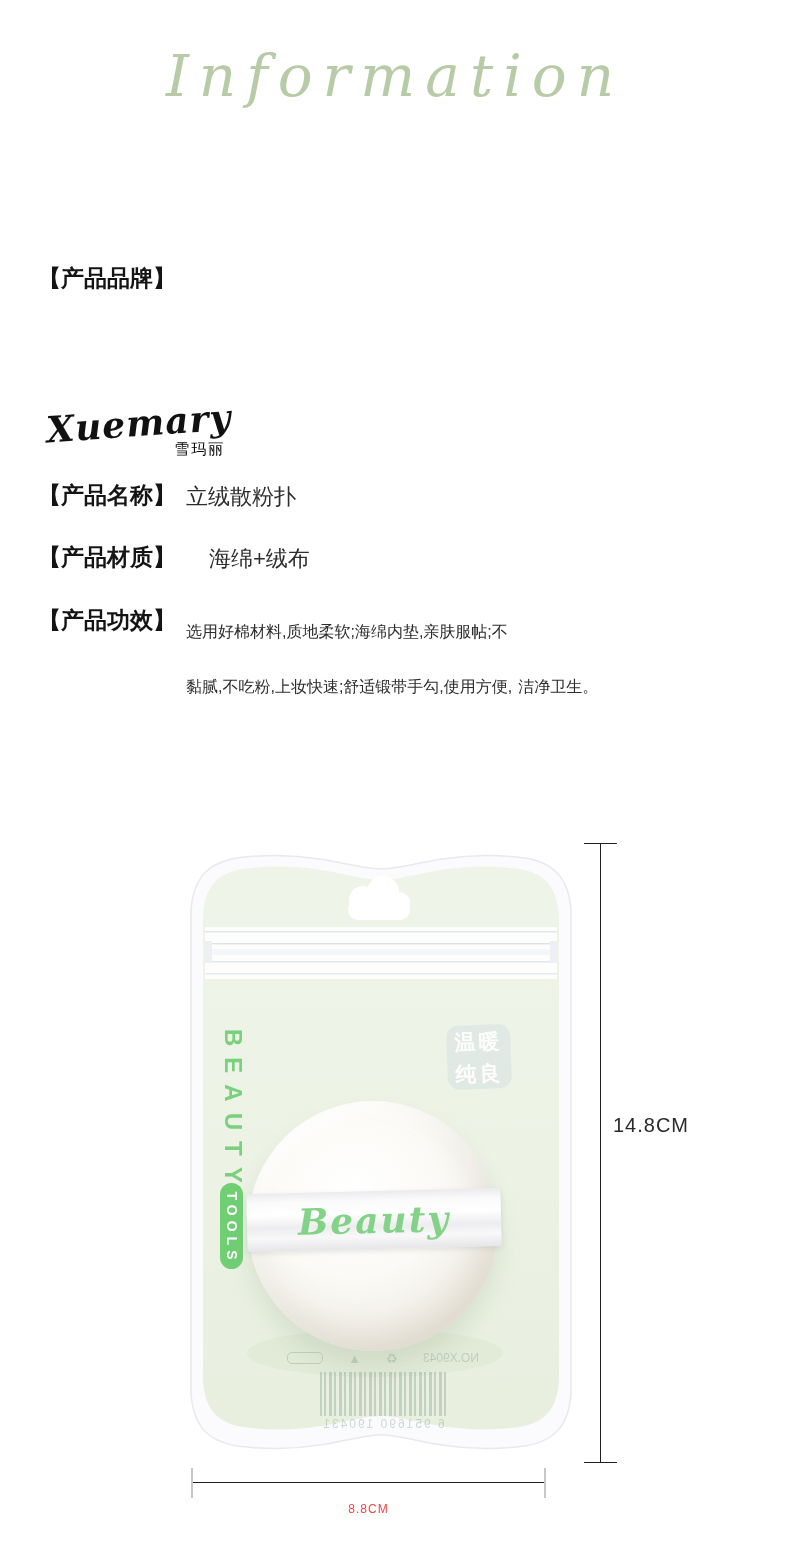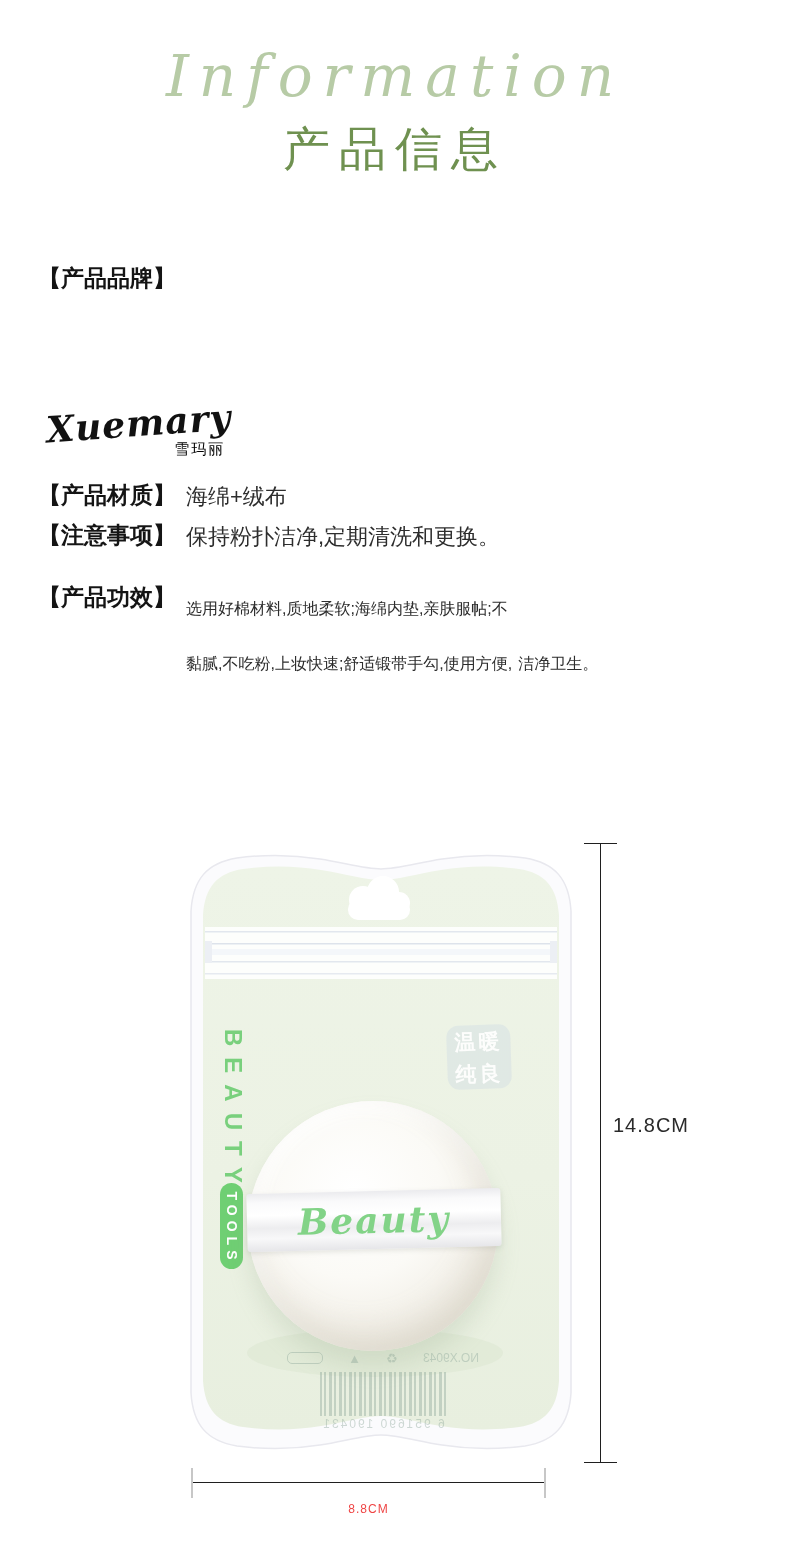--- a/index.html
+++ b/index.html
@@ -51,21 +51,21 @@
     white-space: nowrap;
   }
   .detail-value {
     font-size: 22px;
     color: #2d2d2d;
     line-height: 33px;
     padding-top: 1px;
   }
   .row-brand { margin-bottom: 20px; flex-direction: column; }
   .row-name { margin-bottom: 28px; }
-  .row-material { margin-bottom: 6px; }
+  .row-material { margin-bottom: 29px; gap: 23px; }
   .row-model { margin-bottom: 21px; }
   .row-usage { margin-bottom: 27px; }
   .row-notice { margin-bottom: 28px; }
 
   .brand-logo { display: inline-block; margin-left: 8px; margin-top: -8px; }
   .brand-script {
     display: block;
     font-family: "DejaVu Serif", serif;
     font-style: italic;
     font-weight: bold;
@@ -246,44 +246,43 @@
     position: absolute; left: 192px; top: 1502px; width: 353px;
     text-align: center; font-size: 12px; letter-spacing: 1px; color: #ef4444;
   }
 </style>
 </head>
 <body>
 
 <div class="page">
 
   <div class="script-title">Information</div>
-  <div class="page-title">产品信息</div>
 
   <div class="details">
 
     <div class="detail-row row-brand">
       <span class="detail-label">【产品品牌】</span>
       <span class="brand-logo">
         <span class="brand-script">Xuemary</span>
         <span class="brand-cn">雪玛丽</span>
       </span>
     </div>
 
+    <div class="detail-row row-name">
+      <span class="detail-label">【产品名称】</span>
+      <span class="detail-value">立绒散粉扑</span>
+    </div>
 
     <div class="detail-row row-material">
       <span class="detail-label">【产品材质】</span>
       <span class="detail-value">海绵+绒布</span>
     </div>
 
 
 
-    <div class="detail-row row-notice">
-      <span class="detail-label">【注意事项】</span>
-      <span class="detail-value">保持粉扑洁净,定期清洗和更换。</span>
-    </div>
 
     <div class="detail-row row-effect">
       <span class="detail-label">【产品功效】</span>
       <span class="detail-value effect-lines">
         <span class="effect-line">选用好棉材料,质地柔软;海绵内垫,亲肤服帖;不</span>
         <span class="effect-line">黏腻,不吃粉,上妆快速;舒适锻带手勾,使用方便,</span>
         <span class="effect-line">洁净卫生。</span>
       </span>
     </div>
   </div>

